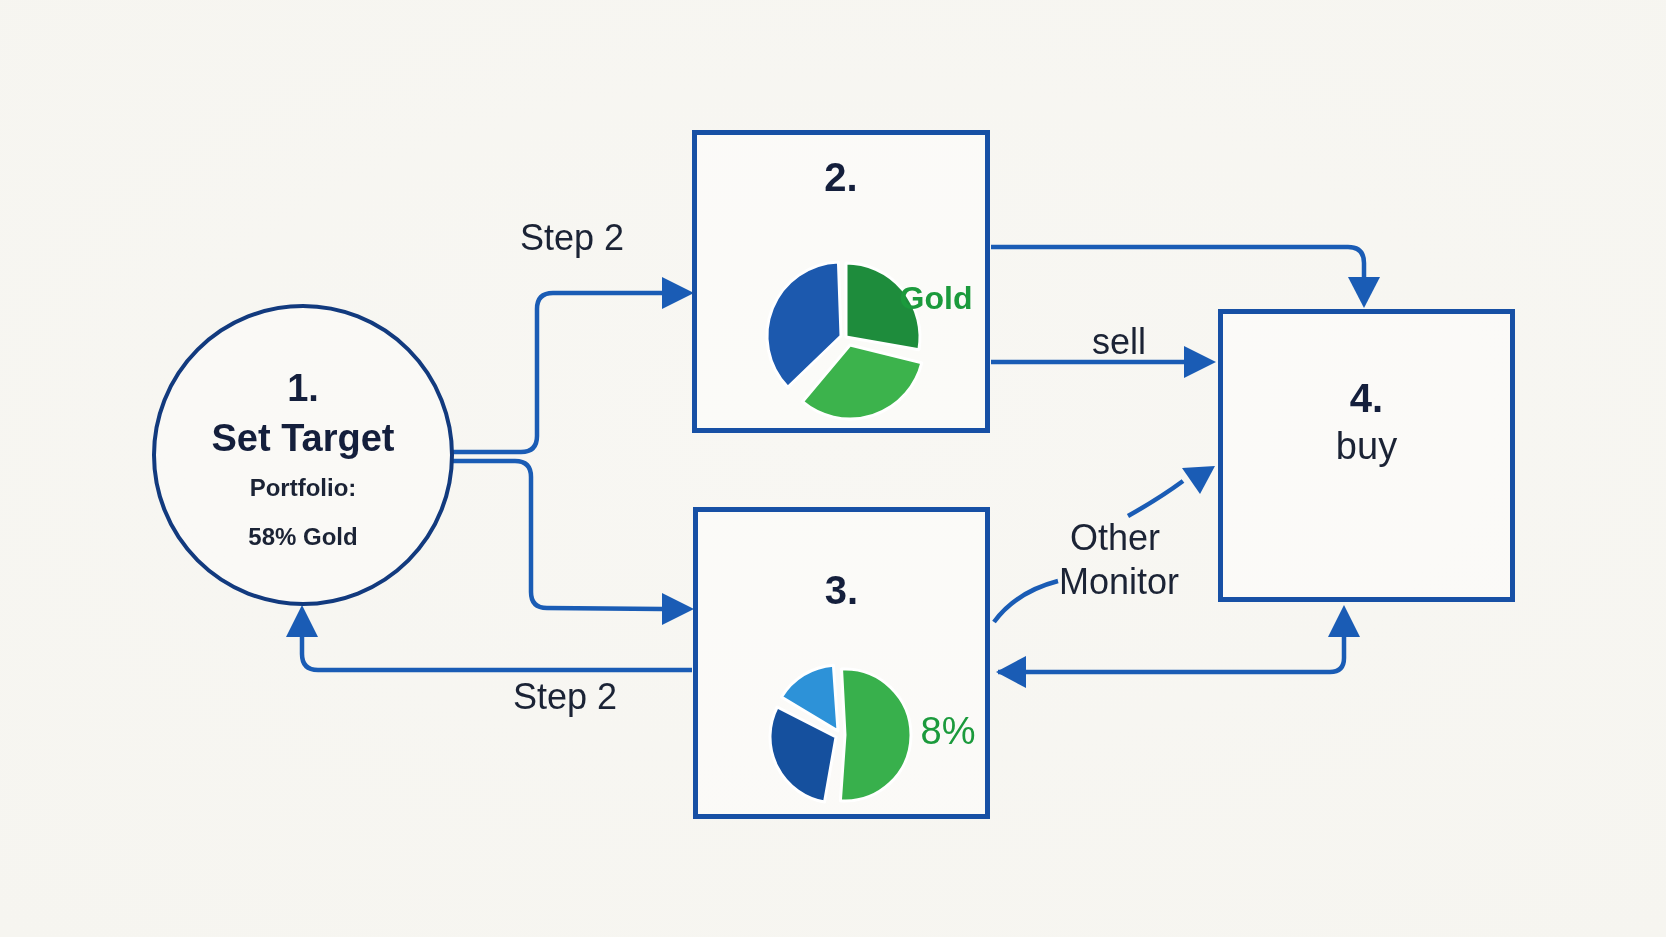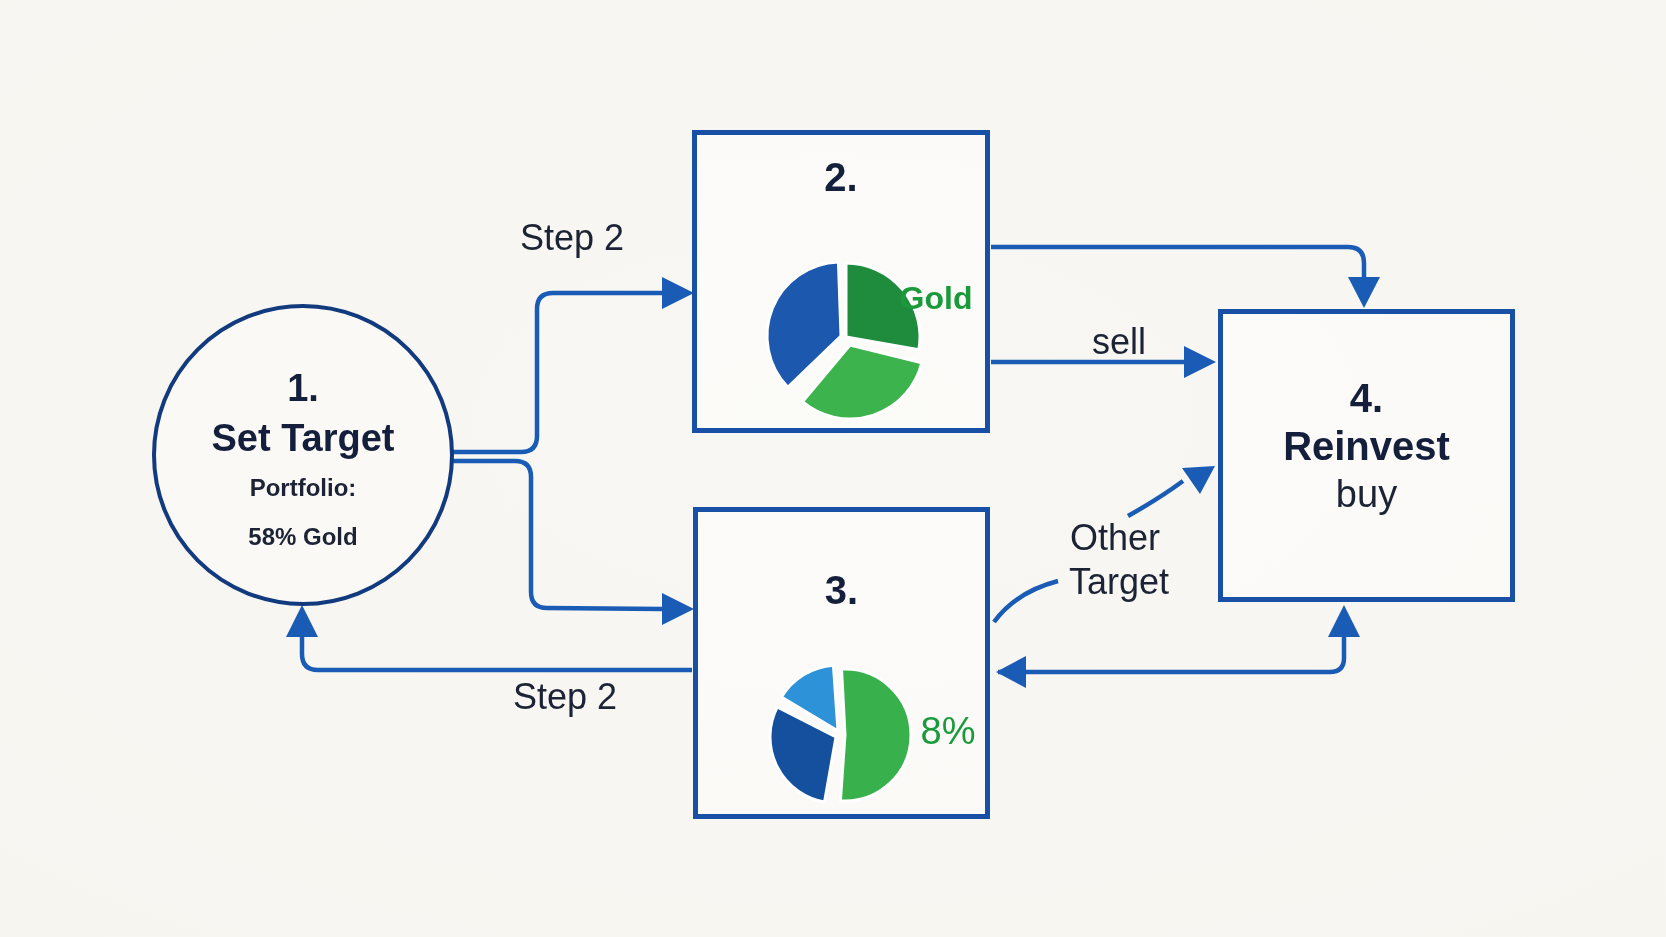--- a/index.html
+++ b/index.html
@@ -124,23 +124,22 @@
   </div>
   <svg class="pie-svg" width="156" height="156" style="left:762px;top:657px;">
       <path d="M 83 78 L 79.5458268879657 12.090450706198126 A 66 66 0 1 1 78.39607273288776 143.8392273171484 Z" fill="#38b04c" stroke="#ffffff" stroke-width="3" stroke-linejoin="round"></path>
       <path d="M 74 80 L 62.53922027398259 144.99731169880573 A 66 66 0 0 1 15.193569403567722 50.03662701718992 Z" fill="#15509e" stroke="#ffffff" stroke-width="3" stroke-linejoin="round"></path>
       <path d="M 76 74 L 19.426958153660586 40.00748705593642 A 66 66 0 0 1 71.39607273288776 8.1607726828516 Z" fill="#2d92d8" stroke="#ffffff" stroke-width="3" stroke-linejoin="round"></path>
     </svg>
   <div class="pie-label pct" style="left:948px;top:731px;">8%</div>
 
   <div class="node-box" style="left:1218px;top:309px;width:297px;height:293px;padding-top:60px;">
     <div class="num">4.</div>
-    <div class="title">Reinvest</div>
     <div class="node-sub">buy</div>
   </div>
 
   <div class="edge-label" style="left:572px;top:238px;">Step 2</div>
   <div class="edge-label" style="left:565px;top:697px;">Step 2</div>
   <div class="edge-label" style="left:1119px;top:342px;">sell</div>
   <div class="edge-label" style="left:1115px;top:538px;">Other</div>
-  <div class="edge-label" style="left:1119px;top:582px;">Target</div>
+  <div class="edge-label" style="left:1119px;top:582px;">Monitor</div>
 
 </div>
 
 </body></html>

